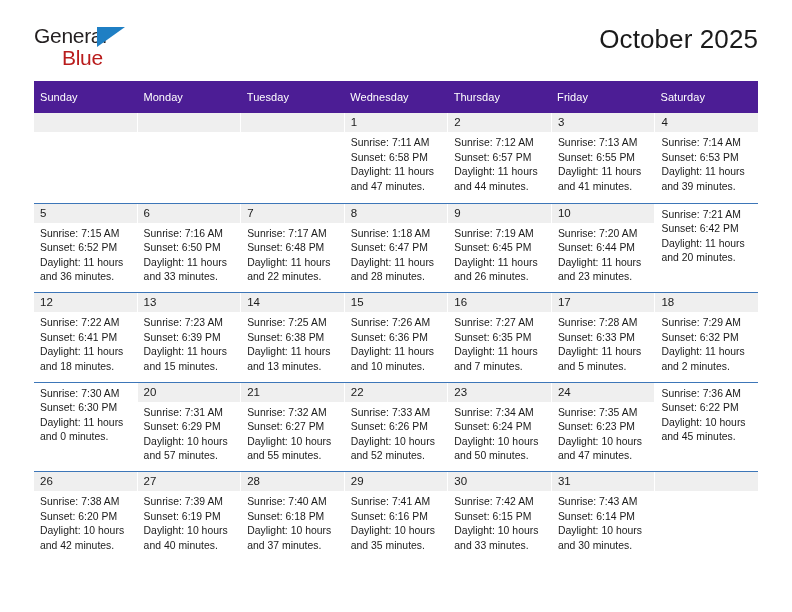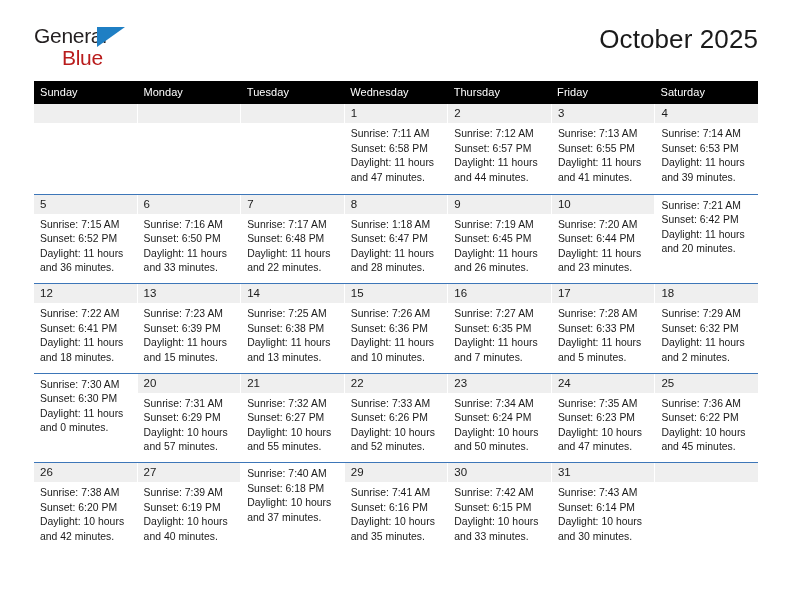--- a/index.html
+++ b/index.html
@@ -84,22 +84,22 @@
     letter-spacing: 0.05px;
   }
 
   
   .calendar {
     margin-top: 9px;
     width: 724px;
   }
   .weekhead {
     display: flex;
-    background: #000000;
-    height: 23px;
+    background: #4c1d95;
+    height: 32px;
     align-items: center;
   }
   .weekhead .dow {
     flex: 1 1 0;
     color: #ffffff;
     font-size: 11px;
     padding-left: 6px;
     box-sizing: border-box;
     line-height: 21px;
     letter-spacing: 0.05px;
@@ -402,21 +402,20 @@
           <div class="daycell">
             <div class="daynum-band">24</div>
             <div class="dayinfo">
               <div>Sunrise: 7:35 AM</div>
               <div>Sunset: 6:23 PM</div>
               <div>Daylight: 10 hours</div>
               <div>and 47 minutes.</div>
             </div>
           </div>
           <div class="daycell">
-            <div class="daynum-band">25</div>
             <div class="dayinfo">
               <div>Sunrise: 7:36 AM</div>
               <div>Sunset: 6:22 PM</div>
               <div>Daylight: 10 hours</div>
               <div>and 45 minutes.</div>
             </div>
           </div>
         </div>
         <div class="weekrow">
           <div class="daycell">
@@ -431,20 +430,21 @@
           <div class="daycell">
             <div class="daynum-band">27</div>
             <div class="dayinfo">
               <div>Sunrise: 7:39 AM</div>
               <div>Sunset: 6:19 PM</div>
               <div>Daylight: 10 hours</div>
               <div>and 40 minutes.</div>
             </div>
           </div>
           <div class="daycell">
+            <div class="daynum-band">28</div>
             <div class="dayinfo">
               <div>Sunrise: 7:40 AM</div>
               <div>Sunset: 6:18 PM</div>
               <div>Daylight: 10 hours</div>
               <div>and 37 minutes.</div>
             </div>
           </div>
           <div class="daycell">
             <div class="daynum-band">29</div>
             <div class="dayinfo">

